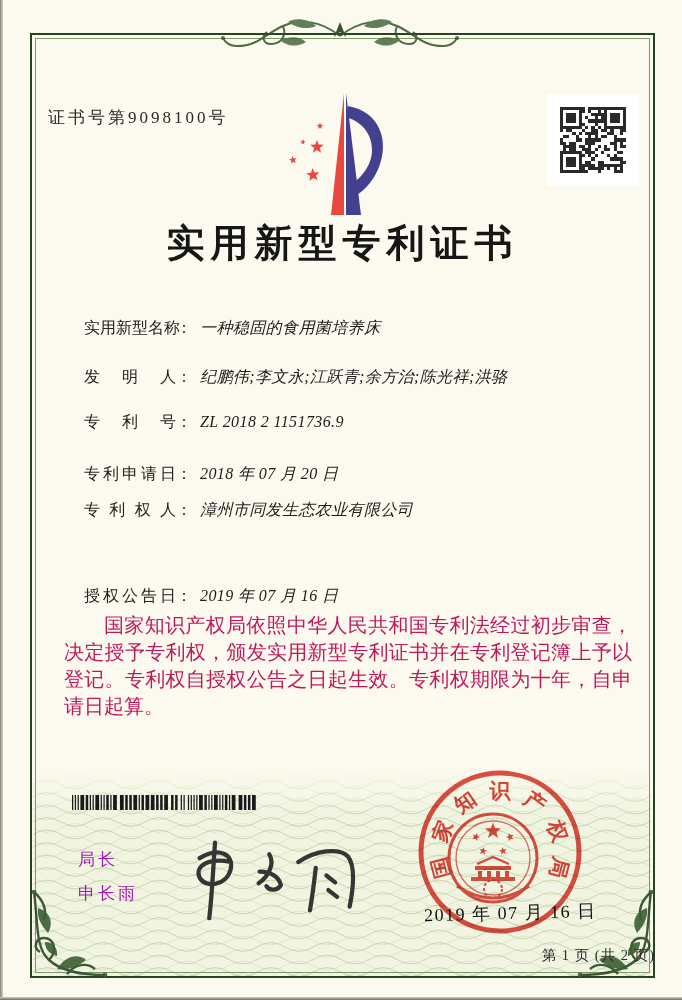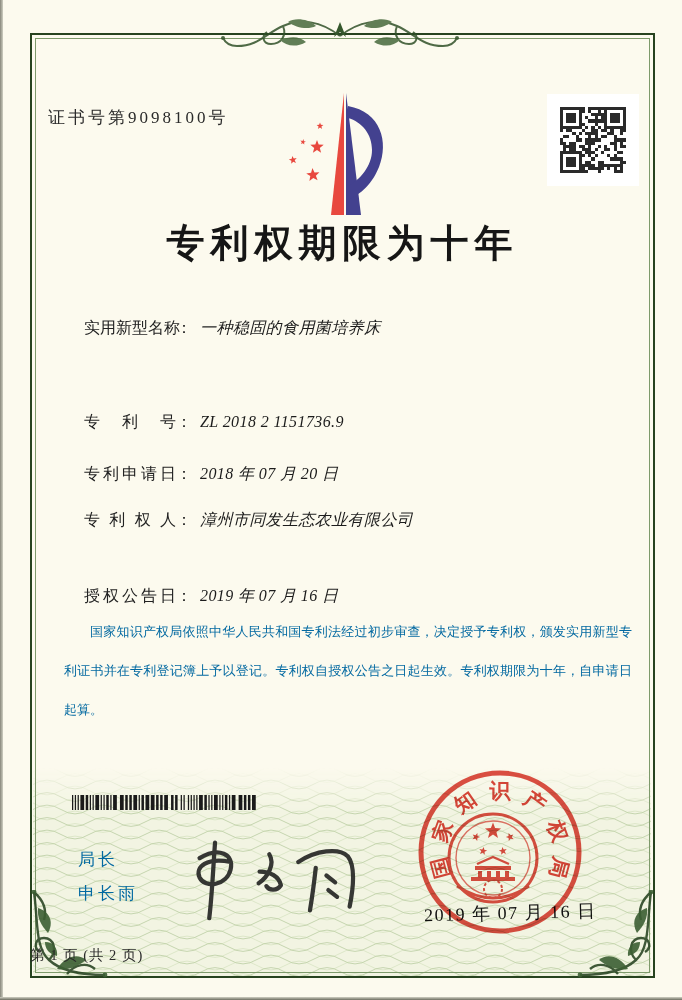--- a/index.html
+++ b/index.html
@@ -36,55 +36,55 @@
   .qr{position:absolute;left:547px;top:94px;width:92px;height:92px;}
 
   .title{
     position:absolute;left:30px;right:27px;top:218px;margin:0;
     text-align:center;font-size:38px;font-weight:600;letter-spacing:6px;color:#161616;
   }
 
   .fields{position:absolute;left:64px;top:310px;right:44px;height:300px;font-size:16px;}
   .field-row{position:absolute;left:0;right:0;white-space:nowrap;}
   .field-row.r1{top:8px;} .field-row.r2{top:57px;} .field-row.r3{top:102px;}
-  .field-row.r4{top:154px;} .field-row.r5{top:200px;} .field-row.r6{top:233px;}
+  .field-row.r4{top:154px;} .field-row.r5{top:190px;} .field-row.r6{top:233px;}
   .field-row.r7{top:276px;}
   .flabel{display:inline-block;width:92px;text-align:justify;text-align-last:justify;color:#222;margin-left:20px;}
   .flabel2{display:inline-block;width:90px;text-align:justify;text-align-last:justify;color:#222;}
   .colon{display:inline-block;margin-right:8px;}
   .fvalue{letter-spacing:0.4px;color:#1c1c1c;font-style:italic;}
   .pair2{position:absolute;left:281px;top:0;white-space:nowrap;}
 
-  .paragraphs{position:absolute;left:64px;right:50px;top:612px;font-size:13px;line-height:39px;text-align:justify;color:#0369a1;}
+  .paragraphs{position:absolute;left:64px;right:50px;top:612px;font-size:20px;line-height:27px;text-align:justify;color:#be185d;}
   .paragraphs p{margin:0;text-indent:2em;}
 
   .barcode{position:absolute;left:72px;top:795px;width:186px;height:15px;}
 
-  .signer{position:absolute;left:78px;top:843px;font-family:"Liberation Sans","DejaVu Sans",sans-serif;font-size:17px;letter-spacing:3px;color:#0369a1;line-height:34px;}
+  .signer{position:absolute;left:78px;top:843px;font-family:"Liberation Sans","DejaVu Sans",sans-serif;font-size:17px;letter-spacing:3px;color:#a21caf;line-height:34px;}
   .signature{position:absolute;left:183px;top:831px;width:190px;height:92px;}
 
   .seal{position:absolute;left:416px;top:768px;width:168px;height:168px;mix-blend-mode:multiply;opacity:.93;}
   .seal svg{position:absolute;left:0;top:0;}
   .seal-emblem{left:29px !important;top:42px !important;}
   .seal-char{
     position:absolute;left:50%;top:50%;width:24px;height:24px;margin:-12px 0 0 -12px;
     text-align:center;line-height:24px;font-size:21px;font-weight:700;color:#da392d;
     font-family:"Liberation Serif","DejaVu Serif",serif;
   }
   .seal-char.c0{transform:rotate(-105deg) translateY(-61px);}
   .seal-char.c1{transform:rotate(-70deg)  translateY(-61px);}
   .seal-char.c2{transform:rotate(-35deg)  translateY(-61px);}
   .seal-char.c3{transform:rotate(0deg)    translateY(-61px);}
   .seal-char.c4{transform:rotate(35deg)   translateY(-61px);}
   .seal-char.c5{transform:rotate(70deg)   translateY(-61px);}
   .seal-char.c6{transform:rotate(105deg)  translateY(-61px);}
 
   .seal-date{position:absolute;left:424px;top:901px;font-size:18px;letter-spacing:1.5px;color:#111;mix-blend-mode:multiply;transform:rotate(-1.5deg);}
 
-  .page-footer{position:absolute;left:30px;right:27px;top:946px;text-align:left;font-size:14.5px;letter-spacing:1px;color:#2a2a2a;}
+  .page-footer{position:absolute;left:30px;right:27px;top:946px;text-align:right;font-size:14.5px;letter-spacing:1px;color:#2a2a2a;}
 </style>
 </head>
 <body>
 
 <div class="page">
 
   <div class="waves-wrap">
     <svg id="waves-svg" width="618" height="208" viewBox="0 0 618 208">
       <rect x="0" y="0" width="618" height="208" fill="#dfe9cb" opacity="0.33"></rect>
     <path d="M0 4 q 14 -8.8 28 0 q 14 8.8 28 0 q 14 -8.8 28 0 q 14 8.8 28 0 q 14 -8.8 28 0 q 14 8.8 28 0 q 14 -8.8 28 0 q 14 8.8 28 0 q 14 -8.8 28 0 q 14 8.8 28 0 q 14 -8.8 28 0 q 14 8.8 28 0 q 14 -8.8 28 0 q 14 8.8 28 0 q 14 -8.8 28 0 q 14 8.8 28 0 q 14 -8.8 28 0 q 14 8.8 28 0 q 14 -8.8 28 0 q 14 8.8 28 0 q 14 -8.8 28 0 q 14 8.8 28 0 q 14 -8.8 28 0 q 14 8.8 28 0" fill="none" stroke="#aec394" stroke-width="1" stroke-opacity="0.65"></path>
@@ -432,25 +432,28 @@
         <rect x="10" y="24" width="1" height="1"></rect>
         <rect x="11" y="24" width="1" height="1"></rect>
         <rect x="12" y="24" width="1" height="1"></rect>
         <rect x="16" y="24" width="1" height="1"></rect>
         <rect x="21" y="24" width="1" height="1"></rect>
         <rect x="22" y="24" width="1" height="1"></rect>
         <rect x="23" y="24" width="1" height="1"></rect>
       </g>
   </svg>
 
-  <h1 class="title">专利权期限为十年</h1>
+  <h1 class="title">实用新型专利证书</h1>
 
   <div class="fields">
     <div class="field-row r1">
       <span class="flabel">实用新型名称</span><span class="colon">：</span><span class="fvalue">一种稳固的食用菌培养床</span>
+    </div>
+    <div class="field-row r2">
+      <span class="flabel">发明人</span><span class="colon">：</span><span class="fvalue">纪鹏伟;李文永;江跃青;余方治;陈光祥;洪骆</span>
     </div>
     <div class="field-row r3">
       <span class="flabel">专利号</span><span class="colon">：</span><span class="fvalue">ZL 2018 2 1151736.9</span>
     </div>
     <div class="field-row r4">
       <span class="flabel">专利申请日</span><span class="colon">：</span><span class="fvalue">2018 年 07 月 20 日</span>
     </div>
     <div class="field-row r5">
       <span class="flabel">专利权人</span><span class="colon">：</span><span class="fvalue">漳州市同发生态农业有限公司</span>
     </div>

